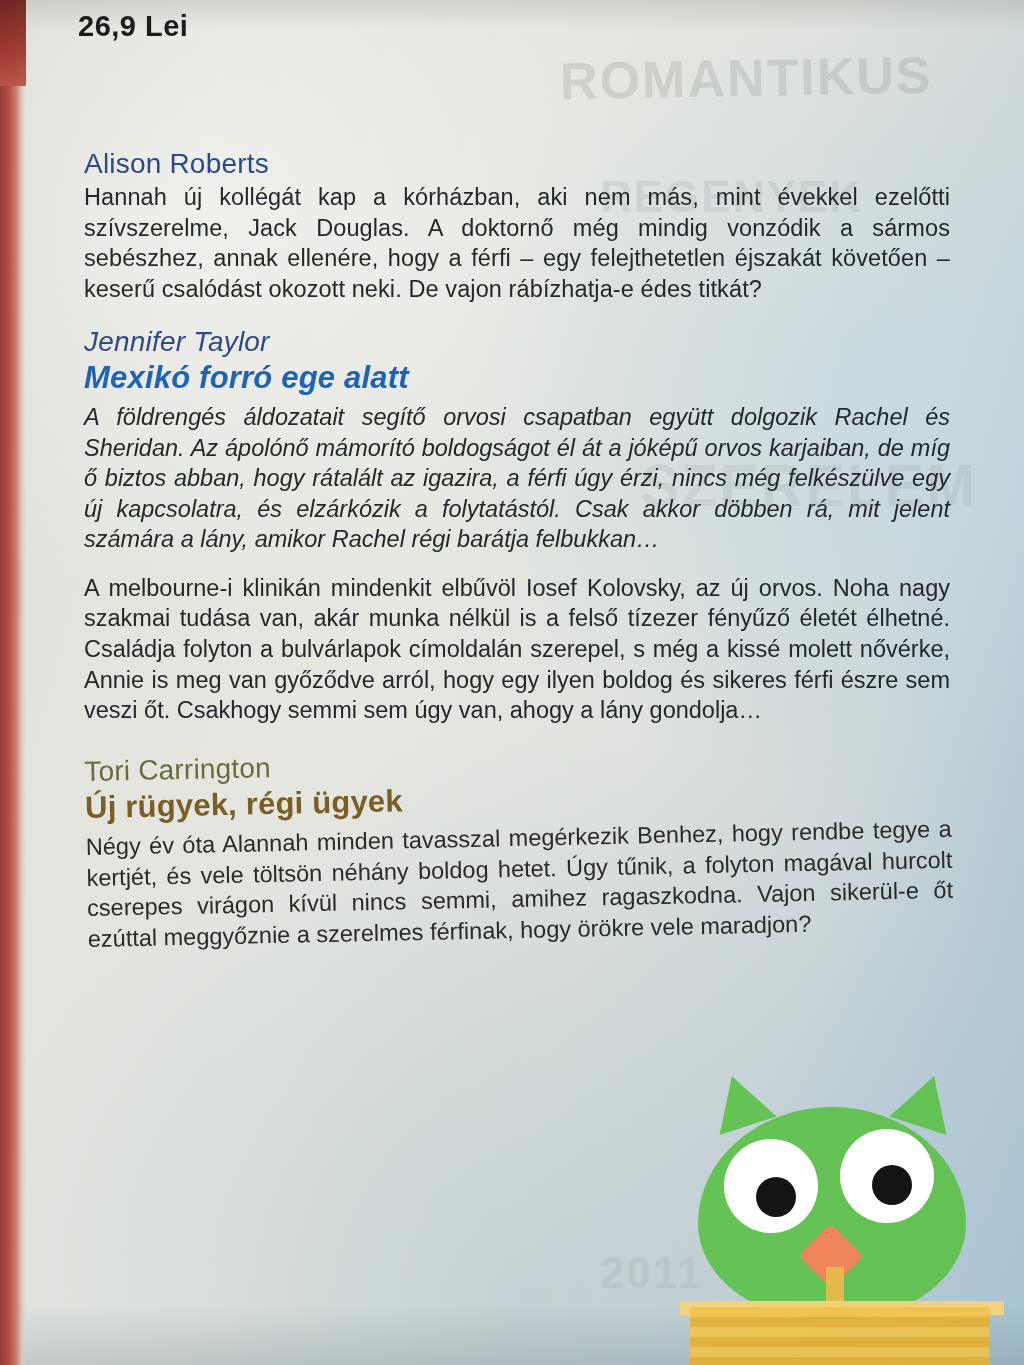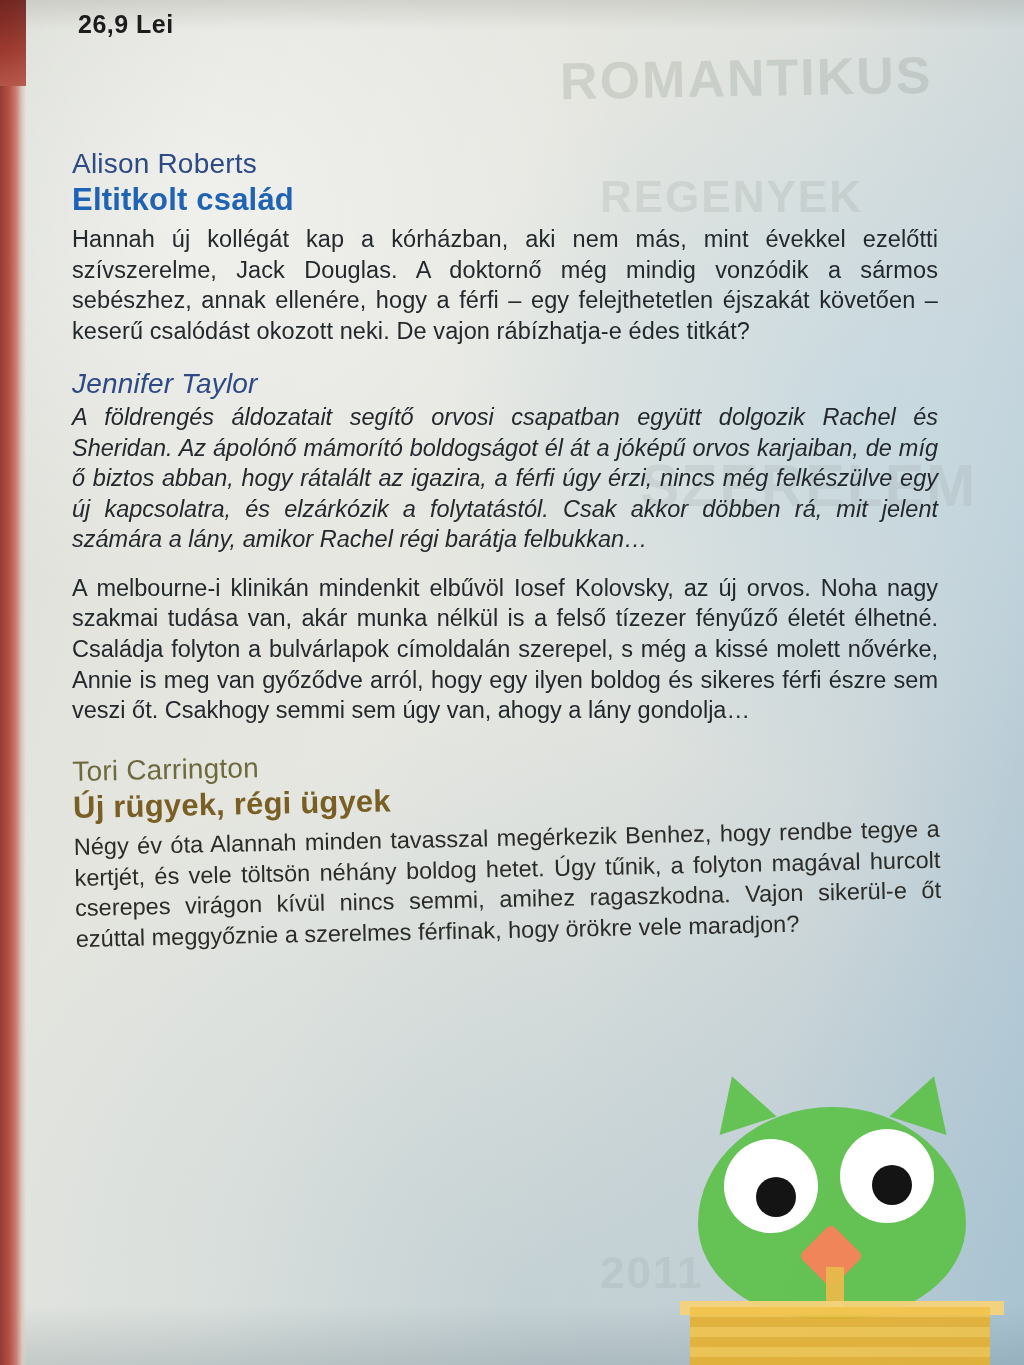--- a/index.html
+++ b/index.html
@@ -60,29 +60,29 @@
   }
   .ghost.g1 { top: 48px; left: 560px; font-size: 52px; transform: rotate(-1deg); }
   .ghost.g2 { top: 172px; left: 600px; font-size: 44px; color: rgba(150,160,152,0.22); }
   .ghost.g3 { top: 452px; left: 640px; font-size: 59px; color: rgba(150,162,158,0.20); }
   .ghost.g4 { top: 1248px; left: 600px; font-size: 44px; color: rgba(150,162,158,0.20); }
 
   .price {
     position: absolute;
     top: 10px;
     left: 78px;
-    font-size: 25px;
+    font-size: 29px;
     font-weight: bold;
     color: #1c1c1c;
     letter-spacing: 0.5px;
   }
 
   .content {
     position: absolute;
-    left: 72px;
+    left: 84px;
     top: 148px;
     width: 866px;
   }
   .entry { margin-bottom: 16px; }
   .author {
     font-size: 28px;
     color: #2e4a86;
     margin: 0 0 2px 0;
     letter-spacing: 0.2px;
   }
@@ -204,26 +204,26 @@
   <div class="ghost g2">REGENYEK</div>
   <div class="ghost g3">SZERELEM</div>
   <div class="ghost g4">2011</div>
 
   <div class="price">26,9 Lei</div>
 
   <div class="content">
 
     <div class="entry entry-0">
       <p class="author">Alison Roberts</p>
-      <p class="title">Eltitkolt család</p>
       <p class="blurb">Hannah új kollégát kap a kórházban, aki nem más, mint évekkel ezelőtti szívszerelme, Jack Douglas. A doktornő még mindig vonzódik a sármos sebészhez, annak ellenére, hogy a férfi – egy felejthetetlen éjszakát követően – keserű csalódást okozott neki. De vajon rábízhatja-e édes titkát?</p>
     </div>
 
     <div class="entry entry-1">
       <p class="author">Jennifer Taylor</p>
+      <p class="title">Mexikó forró ege alatt</p>
       <p class="blurb">A földrengés áldozatait segítő orvosi  csapatban együtt dolgozik Rachel és Sheridan. Az ápolónő mámorító boldogságot él át a jóképű orvos karjaiban, de míg ő biztos abban, hogy rátalált az igazira, a férfi úgy érzi, nincs még felkészülve egy új kapcsolatra, és elzárkózik a folytatástól. Csak akkor döbben rá, mit jelent számára a lány, amikor Rachel régi barátja felbukkan…</p>
     </div>
 
     <div class="entry entry-2">
       <p class="blurb">A melbourne-i klinikán mindenkit elbűvöl Iosef Kolovsky, az új orvos. Noha nagy szakmai tudása van, akár munka nélkül is a felső tízezer fényűző életét élhetné. Családja folyton a bulvárlapok címoldalán szerepel, s még a kissé molett nővérke, Annie is meg van győződve arról, hogy egy ilyen boldog és sikeres férfi észre sem veszi őt. Csakhogy semmi sem úgy van, ahogy a lány gondolja…</p>
     </div>
 
     <div class="entry entry-3">
       <p class="author">Tori Carrington</p>
       <p class="title">Új rügyek, régi ügyek</p>

